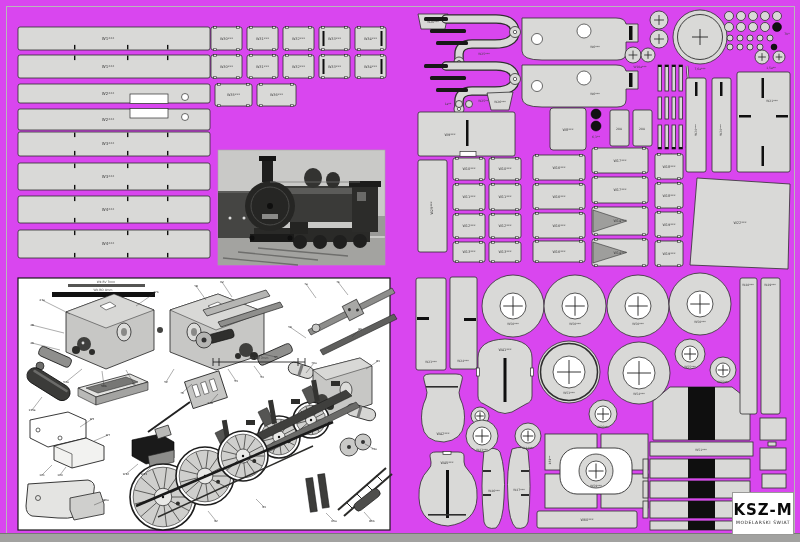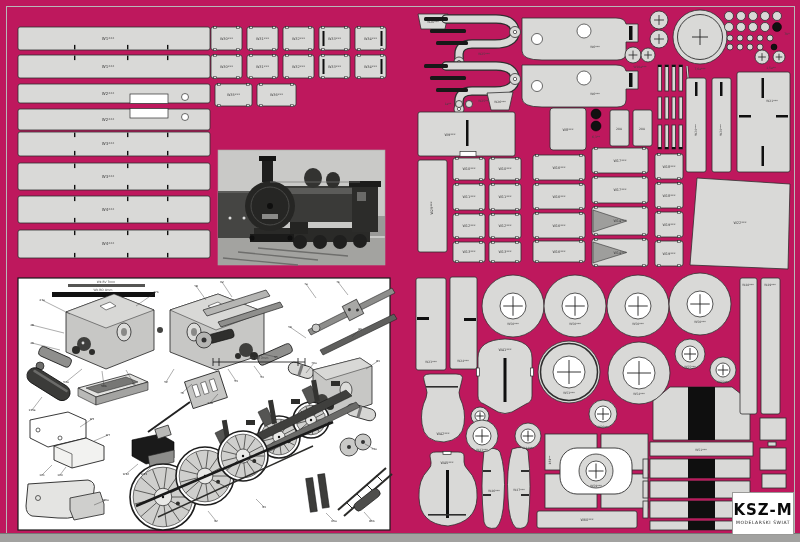--- a/index.html
+++ b/index.html
@@ -1,16 +1,16 @@
 <!DOCTYPE html>
 <html><head>
 <meta charset="utf-8">
 <style>
   html,body{margin:0;padding:0;background:#fff}
-  .stage{position:relative;width:800px;height:542px;background:#be185d;overflow:hidden;
+  .stage{position:relative;width:800px;height:542px;background:#d946ef;overflow:hidden;
          font-family:"DejaVu Sans",sans-serif}
   .stage svg{position:absolute;overflow:visible}
   .part{fill:#d9d9d7;stroke:#2e2e2e;stroke-width:0.8}
   .dark{fill:#c7c7c5;stroke:#1f1f1f;stroke-width:0.8}
   .cut{fill:#ffffff;stroke:#2e2e2e;stroke-width:0.7}
   .slot{fill:#0f0f0f}
   text{fill:#424242}
   .lblA{font-size:4px}
   .lblB{font-size:3.5px}
   .lblC{font-size:3px}

